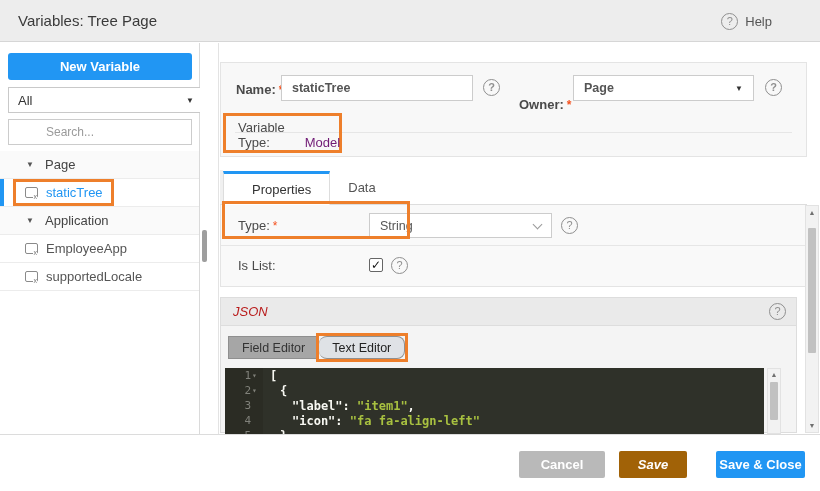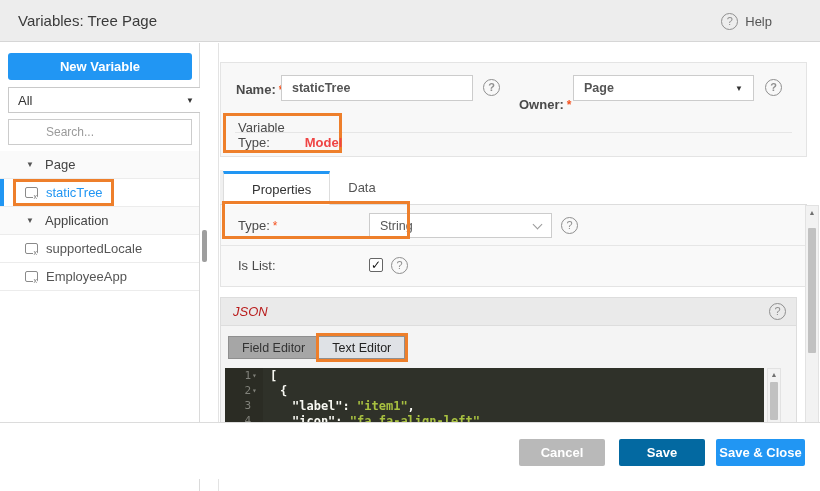--- a/index.html
+++ b/index.html
@@ -46,21 +46,21 @@
 
   .form-box { position:absolute; left:0; top:19px; width:587px; height:95px; background:#f8f8f8; border:1px solid #e4e4e4; }
   .flabel { font-size:13px; color:#4a4a4a; }
   .req { color:#f4511e; margin-left:3px; font-size:12px; }
   .txt-input { background:#fff; border:1px solid #ccc; font-size:12.5px; color:#555; padding:0 10px; font-family:inherit; outline:none; }
   .fake-select { background:#fff; border:1px solid #ccc; font-size:12.5px; color:#555; padding:0 10px; display:flex; align-items:center; cursor:pointer; }
   .fake-select .sel-caret { margin-left:auto; font-size:8px; color:#333; }
   .chev { width:7px; height:7px; border-right:1.5px solid #9a9a9a; border-bottom:1.5px solid #9a9a9a; transform:rotate(45deg); margin-left:auto; margin-bottom:3px; }
   .form-divider { position:absolute; left:14px; right:14px; top:69px; border-top:1px solid #e6e6e6; }
   .vt-box { position:absolute; left:2px; top:50px; width:119px; height:40px; border:3px solid #ee7f2b; display:flex; align-items:flex-end; padding-left:12px; gap:20px; background:transparent; }
-  .vt-value { font-size:13px; font-weight:bold; color:#ef4444; }
+  .vt-value { font-size:13px; font-weight:normal; color:#701a75; }
 
   
   .tabbar { position:absolute; left:0; top:128px; width:587px; height:34px; border-bottom:1px solid #ddd; display:flex; align-items:flex-end; }
   .tab { font-size:13px; padding:0 18px; height:34px; display:flex; align-items:center; cursor:pointer; color:#555; }
   .tab.active { background:#fff; border:1px solid #ddd; border-bottom:1px solid #fff; border-top:3px solid #2196f3; color:#333; margin-bottom:-1px;padding-left:28px; }
   .tab-lead { width:3px; height:34px; background:#f0f0f0; }
 
   
   .props-box { position:absolute; left:0; top:162px; width:587px; height:82px; background:#f9f9f9; border:1px solid #e4e4e4; border-top:none; }
   .prow { position:relative; height:40px; display:flex; align-items:center; }
@@ -73,21 +73,21 @@
   .checkbox[data-checked="true"]::after { content:"✓"; font-weight:bold; }
 
   
   .json-box { position:absolute; left:0; top:254px; width:577px; height:136px; background:#f4f4f4; border:1px solid #ddd; }
   .json-head { height:28px; background:#eaeaea; border-bottom:1px solid #ddd; display:flex; align-items:center; padding:0 10px 0 12px; }
   .json-title { font-size:13px; color:#b91c1c;font-style:italic; }
   .json-head .qicon { margin-left:auto; }
   .toggle-group { position:absolute; left:7px; top:38px; display:flex; }
   .tgl { height:23px; padding:8px 13px; font-size:12.5px; display:flex; align-items:center; border:1px solid #8f8f8f; cursor:pointer; }
   .tgl-field { background:#a6a6a6; color:#333; }
-  .tgl-text { background:#dfe2e6; color:#222; border-left:none; }
+  .tgl-text { background:#dfe2e6; color:#222; border-left:none;border-radius:8px; }
   .tgl-hl { border:3px solid #ee7f2b; margin:-3px; z-index:2; position:relative; }
 
   
   .editor { position:absolute; left:4px; top:70px; width:539px; height:66px; background:#2f3129; overflow:hidden; font-family:"DejaVu Sans Mono","Liberation Mono",monospace; font-size:12px; font-weight:bold; }
   .code-line { height:15px; display:flex; align-items:center; white-space:pre; }
   .gutter { width:38px; flex:none; align-self:stretch; background:#2b2c24; display:flex; align-items:center; justify-content:flex-end; padding-right:3px; color:#80817a; font-size:11px; font-weight:normal; gap:1px; }
   .fold-icon { font-size:8px; color:#80817a; width:8px; }
   .nofold { width:8px; }
   .code { padding-left:7px; color:#f8f8f2; }
   .ind1 .code { padding-left:17px; }
@@ -97,24 +97,24 @@
   .tok-punct { color:#f8f8f2; }
 
   
   .sbar { background:#f2f2f2; border:1px solid #e2e2e2; }
   .sb-arrow { position:absolute; left:0; right:0; text-align:center; font-size:7px; color:#707070; }
   .sb-thumb { position:absolute; left:2px; right:2px; background:#c1c1c1; border-radius:1px; }
   .ed-sbar { position:absolute; left:546px; top:70px; width:14px; height:66px; }
   .panel-sbar { position:absolute; right:1px; top:162px; width:14px; height:228px; }
 
   
-  .footer { position:absolute; left:0; bottom:12px; width:820px; height:57px; background:#fff; border-top:1px solid #dcdcdc;padding-left:20px; }
+  .footer { position:absolute; left:0; bottom:0; width:820px; height:57px; background:#fff; border-top:1px solid #dcdcdc;padding-left:20px; }
   .btn { position:absolute; top:16px; height:27px; border:none; border-radius:2px; color:#fff; font-size:13px; font-weight:bold; font-family:inherit; cursor:pointer; display:flex; align-items:center; justify-content:center; }
   .btn-cancel { left:519px; width:86px; background:#b9b9b9; }
-  .btn-save { left:619px; width:86px; background:#0369a1; }
+  .btn-save { left:619px; width:68px; background:#a16207;font-style:italic; }
   .btn-saveclose { left:716px; width:89px; background:#2196f3;text-align:right; }
 </style>
 </head>
 <body>
 
 <div class="header">
   <div class="header-title">Variables: Tree Page</div>
   <div class="header-help">
     <span class="qicon"></span>
     <span class="help-label">Help</span>
@@ -144,25 +144,25 @@
         <span class="var-icon"></span>
         <span class="tree-item-label">staticTree</span>
       </span>
     </div>
     <div class="tree-row tree-group">
       <span class="tree-caret">▼</span>
       <span class="tree-group-label">Application</span>
     </div>
     <div class="tree-row tree-item">
       <span class="var-icon"></span>
-      <span class="tree-item-label">supportedLocale</span>
+      <span class="tree-item-label">EmployeeApp</span>
     </div>
     <div class="tree-row tree-item">
       <span class="var-icon"></span>
-      <span class="tree-item-label">EmployeeApp</span>
+      <span class="tree-item-label">supportedLocale</span>
     </div>
   </div>
 </div>
 <div class="side-gutter">
   <div class="side-thumb"></div>
 </div>
 
 <div class="main">
 
   <div class="form-box">

